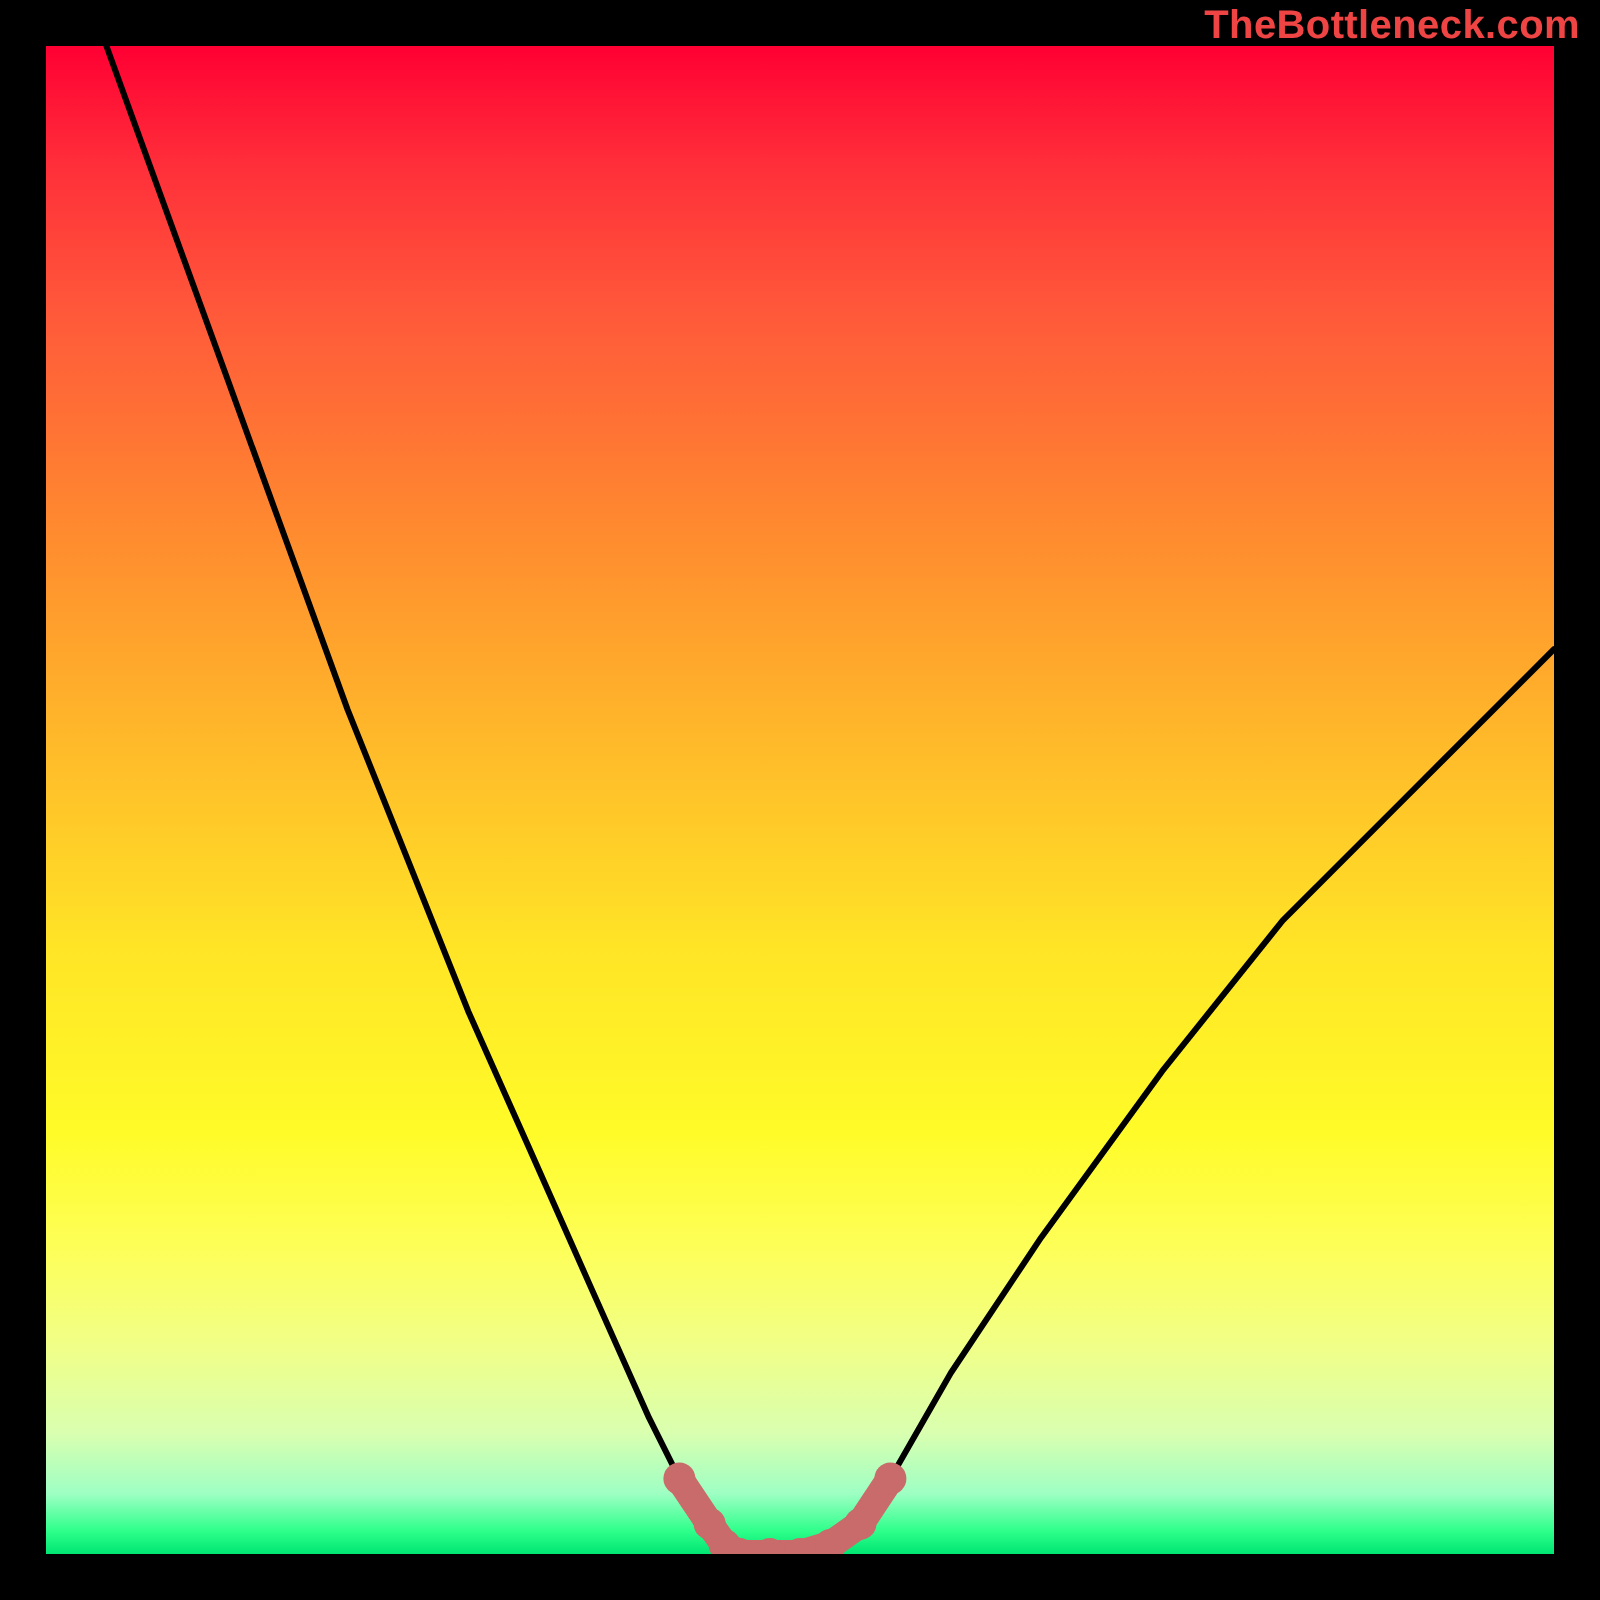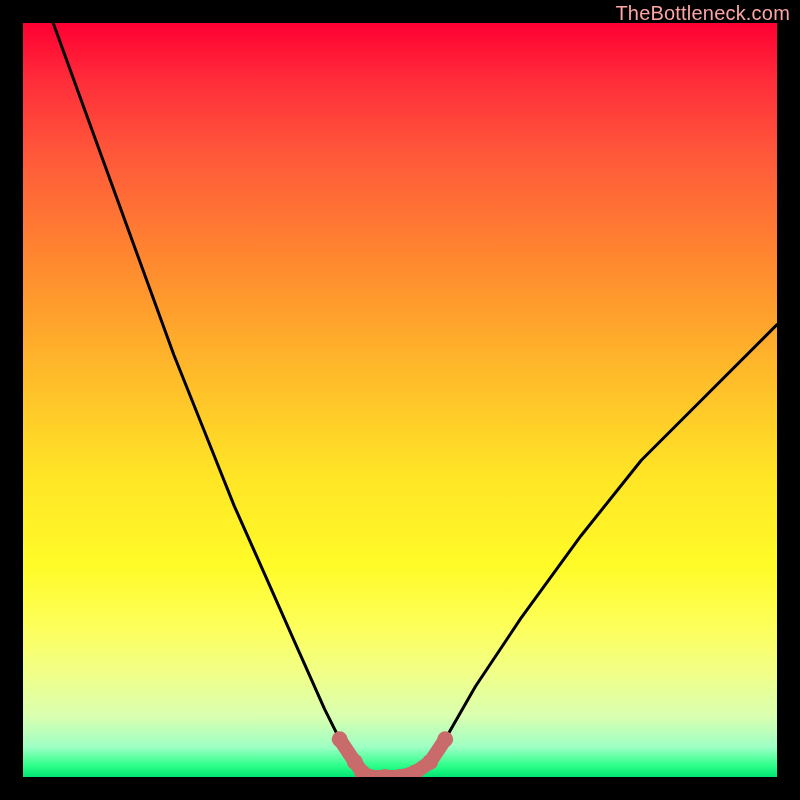--- a/index.html
+++ b/index.html
@@ -38,23 +38,23 @@
       #d9ffb0 92%,
       #9effc4 96%,
       #2dff8a 98.5%,
       #00e572 100%
     );
   }
   .watermark {
     position: absolute;
     top: 2px;
     right: 10px;
-    color: #fca5a5;
+    color: #ef4444;
     font-size: 20px;
-    font-weight: 400;
+    font-weight: 700;
     letter-spacing: 0.2px;
     user-select: none;
   }
   svg.curve {
     position: absolute;
     left: 0;
     top: 0;
     width: 754px;
     height: 754px;
   }

